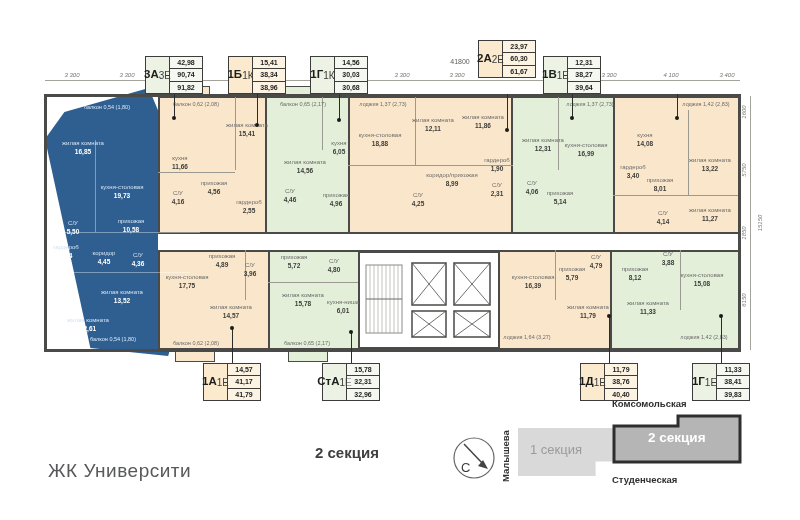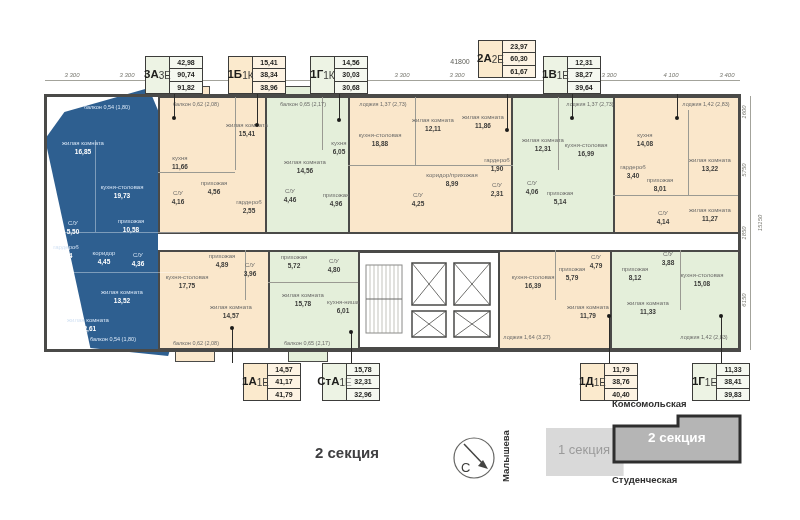--- a/index.html
+++ b/index.html
@@ -407,21 +407,21 @@
         <b>1В</b>
         <span>1Е</span>
       </div>
     <div class="ucol2">
         <i>12,31</i>
         <i>38,27</i>
         <i>39,64</i>
       </div>
   </div>
 
-  <div class="ubox orange" style="left:203px;top:363px;margin-left:40px;">
+  <div class="ubox orange" style="left:203px;top:363px;">
     <div class="ucol1">
         <b>1А</b>
         <span>1Е</span>
       </div>
     <div class="ucol2">
         <i>14,57</i>
         <i>41,17</i>
         <i>41,79</i>
       </div>
   </div>
@@ -473,34 +473,35 @@
     <div class="dot" style="left:675px;top:116px;"></div>
   <div class="leader" style="left:232px;top:328px;height:35px;"></div>
     <div class="dot" style="left:230px;top:326px;"></div>
   <div class="leader" style="left:351px;top:332px;height:31px;"></div>
     <div class="dot" style="left:349px;top:330px;"></div>
   <div class="leader" style="left:609px;top:316px;height:47px;"></div>
     <div class="dot" style="left:607px;top:314px;"></div>
   <div class="leader" style="left:721px;top:316px;height:47px;"></div>
     <div class="dot" style="left:719px;top:314px;"></div>
 
+  <div class="brand" style="left:48px;top:460px;">ЖК Университи</div>
   <div class="plantitle" style="left:315px;top:443px;">
     <div>2 секция</div>
   </div>
 
   <svg class="abs" style="left:448px;top:432px;" width="54" height="54" viewBox="0 0 54 54">
     <circle cx="26" cy="26" r="20" fill="none" stroke="#666664" stroke-width="1.2"></circle>
     <path d="M16 12L36 33" stroke="#444442" stroke-width="1.5" fill="none"></path>
     <polygon points="40,37 30,34 35,28" fill="#444442"></polygon>
     <text x="13" y="40" font-size="13" fill="#3c3c3a" font-family="Liberation Sans, sans-serif">С</text>
   </svg>
   <div class="street vert" style="left:500px;top:482px;">Малышева</div>
   <div class="street" style="left:612px;top:398px;">Комсомольская</div>
   <div class="street" style="left:612px;top:474px;">Студенческая</div>
-  <div class="sec1" style="left:518px;top:428px;width:97px;height:48px;margin-left:28px;">
+  <div class="sec1" style="left:518px;top:428px;width:97px;height:48px;">
     <span>1 секция</span>
   </div>
   <svg class="abs" style="left:612px;top:414px;z-index:2;" width="130" height="50" viewBox="0 0 130 50">
     <path d="M2 12H66V2H128V48H2Z" fill="#b5b5b5" stroke="#2e2e2e" stroke-width="3"></path>
   </svg>
   <div class="sec2label" style="left:648px;top:430px;">2 секция</div>
 
 </div>
 
 </body></html>

